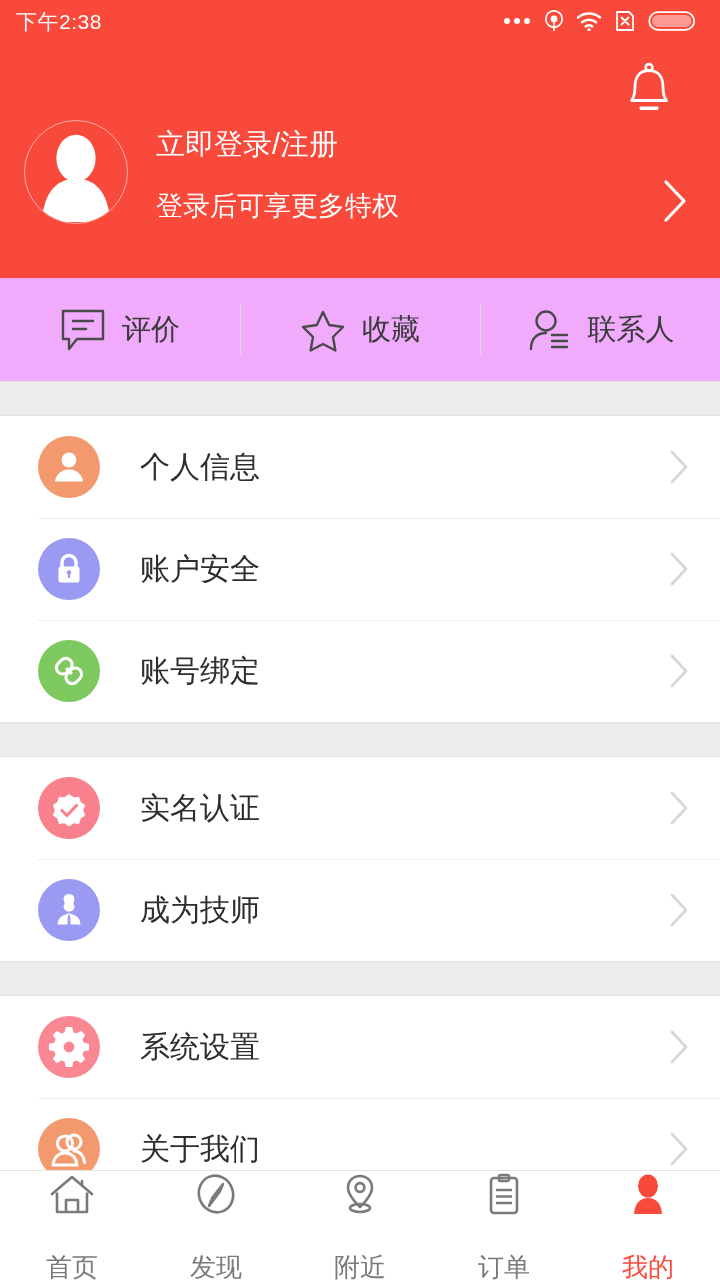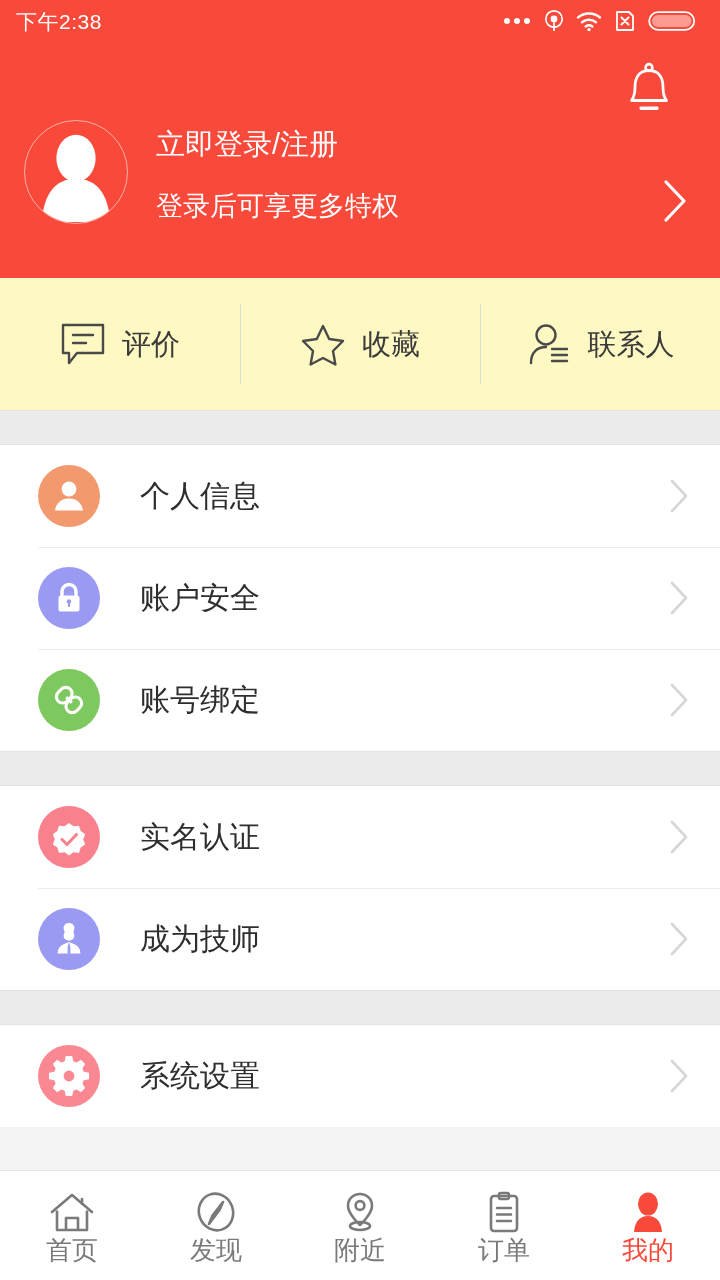--- a/index.html
+++ b/index.html
@@ -39,21 +39,21 @@
     display:flex; align-items:flex-end; justify-content:center;
     overflow:hidden; flex:0 0 auto;
   }
   .profile-text { margin-left:28px; flex:1 1 auto; }
   .profile-text .line1 { font-size:29px; line-height:1.25; margin-bottom:16px; }
   .profile-text .line2 { font-size:27px; line-height:1.25;margin-top:28px; }
   .header-chevron { flex:0 0 auto; width:30px; height:46px; }
 
   
   .quick-row {
-    height:132px; background:#fef9c3;
+    height:103px; background:#f0abfc;
     display:flex; align-items:center;
   }
   .quick-item {
     flex:1 1 0; display:flex; align-items:center; justify-content:center;
     gap:16px; height:100%; position:relative; cursor:pointer;
   }
   .quick-item + .quick-item::before {
     content:""; position:absolute; left:0; top:26px; bottom:26px;
     width:1px; background:#dcdcdc;
   }
@@ -86,21 +86,21 @@
   .row-chevron { width:22px; height:36px; flex:0 0 auto; opacity:.75; }
 
   
   .tabbar {
     position:absolute; left:0; right:0; bottom:0; height:110px;
     background:#ffffff; border-top:1px solid #e4e4e4;
     display:flex; align-items:center;
   }
   .tab {
     flex:1 1 0; height:100%; display:flex; flex-direction:column;
-    align-items:center; justify-content:center; cursor:pointer;
+    align-items:center; justify-content:space-between; cursor:pointer;
   }
   .tab-icon { height:48px; display:flex; align-items:center; justify-content:center; }
   .tab-label { font-size:26px; line-height:1; color:#7a7a7a; }
   .tab.active .tab-label { color:#F8493A; }
 </style>
 </head>
 <body>
 
 <div id="app">
 
@@ -279,20 +279,34 @@
           <path d="M16.8 4 L23.2 4 L24.3 9.2 L27.6 10.6 L32 7.8 L36.2 12 L33.4 16.4 L34.8 19.7 L40 20.8 L40 27.2 L34.8 28.3 L33.4 31.6 L36.2 36 L32 40.2 L27.6 37.4 L24.3 38.8 L23.2 44 L16.8 44 L15.7 38.8 L12.4 37.4 L8 40.2 L3.8 36 L6.6 31.6 L5.2 28.3 L0 27.2 L0 20.8 L5.2 19.7 L6.6 16.4 L3.8 12 L8 7.8 L12.4 10.6 L15.7 9.2 Z" fill="#fff" transform="translate(0,-4) scale(1)"></path>
           <circle cx="20" cy="20" r="5.4" fill="#F98893"></circle>
         </svg>
       </span>
       <span class="menu-label">系统设置</span>
       <svg class="row-chevron" viewBox="0 0 22 36">
         <path d="M4 3 L18 18 L4 33" fill="none" stroke="#c9c9c9" stroke-width="2.6" stroke-linecap="round" stroke-linejoin="round"></path>
       </svg>
     </div>
 
+    <div class="menu-item">
+      <span class="menu-icon" style="background:#F3996E">
+        <svg width="40" height="40" viewBox="0 0 40 40">
+          <circle cx="25" cy="13" r="7" fill="none" stroke="#fff" stroke-width="3"></circle>
+          <path d="M25 22 C31 22 35 27 35.6 33.5" fill="none" stroke="#fff" stroke-width="3" stroke-linecap="round"></path>
+          <circle cx="16" cy="14.5" r="7.6" fill="none" stroke="#fff" stroke-width="3"></circle>
+          <path d="M16 24 C8 24 4.5 30 4 36 L28 36 C27.5 30 24 24 16 24 Z" fill="none" stroke="#fff" stroke-width="3" stroke-linejoin="round"></path>
+        </svg>
+      </span>
+      <span class="menu-label">关于我们</span>
+      <svg class="row-chevron" viewBox="0 0 22 36">
+        <path d="M4 3 L18 18 L4 33" fill="none" stroke="#c9c9c9" stroke-width="2.6" stroke-linecap="round" stroke-linejoin="round"></path>
+      </svg>
+    </div>
   </div>
 
   <div class="tabbar">
 
     <div class="tab">
       <span class="tab-icon">
         <svg width="46" height="44" viewBox="0 0 46 44">
           <path d="M3 21 L23 4 L43 21" fill="none" stroke="#7a7a7a" stroke-width="2.6" stroke-linecap="round" stroke-linejoin="round"></path>
           <path d="M8 19.5 L8 39 L38 39 L38 19.5" fill="none" stroke="#7a7a7a" stroke-width="2.6" stroke-linejoin="round"></path>
           <path d="M17 39 L17 27 L29 27 L29 39" fill="none" stroke="#7a7a7a" stroke-width="2.6" stroke-linejoin="round"></path>

